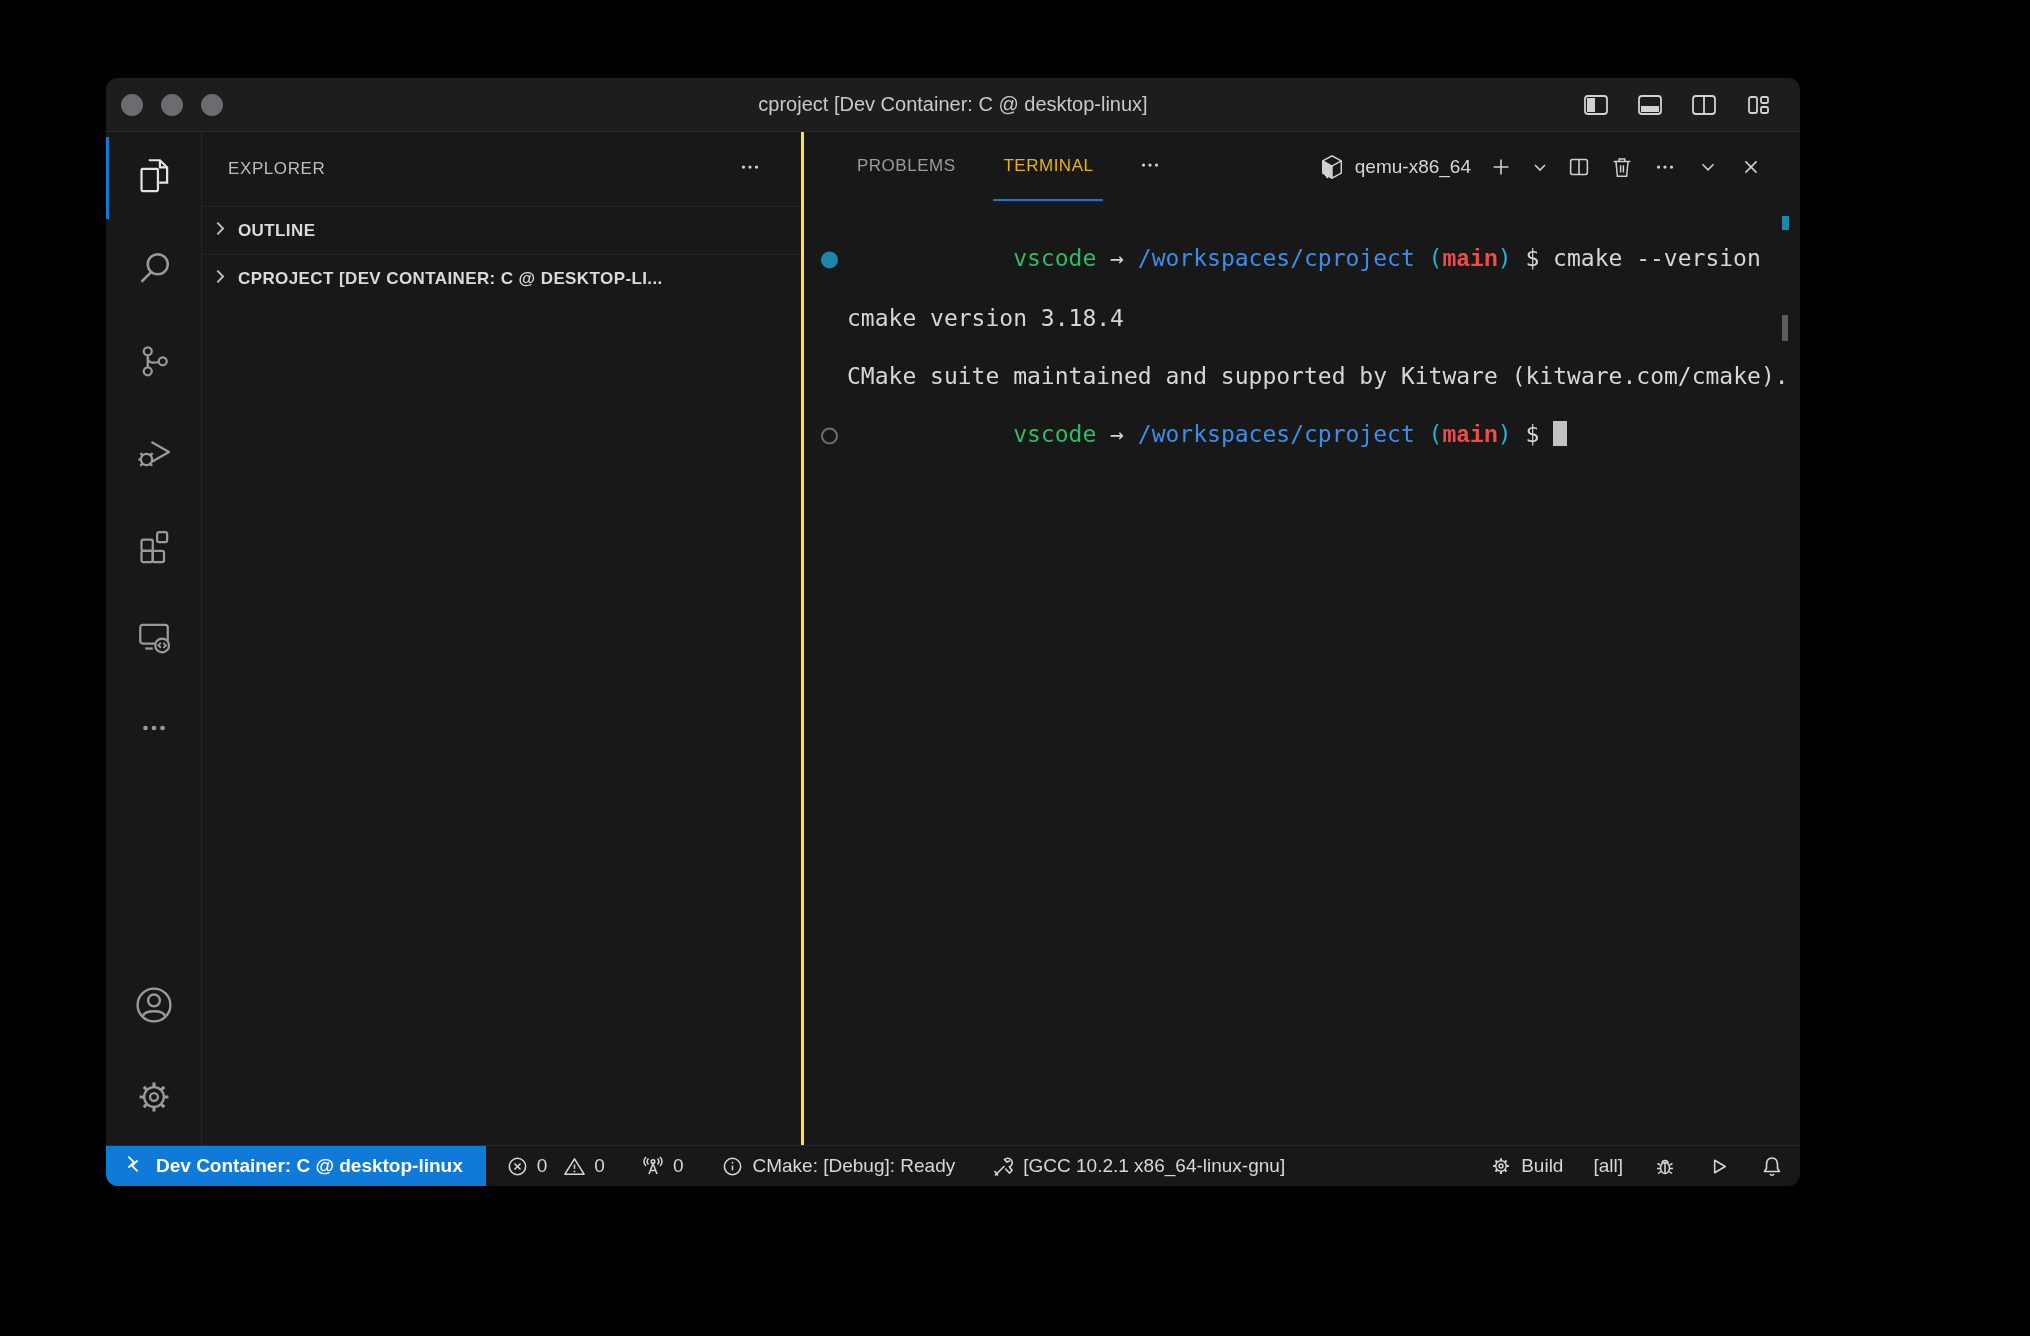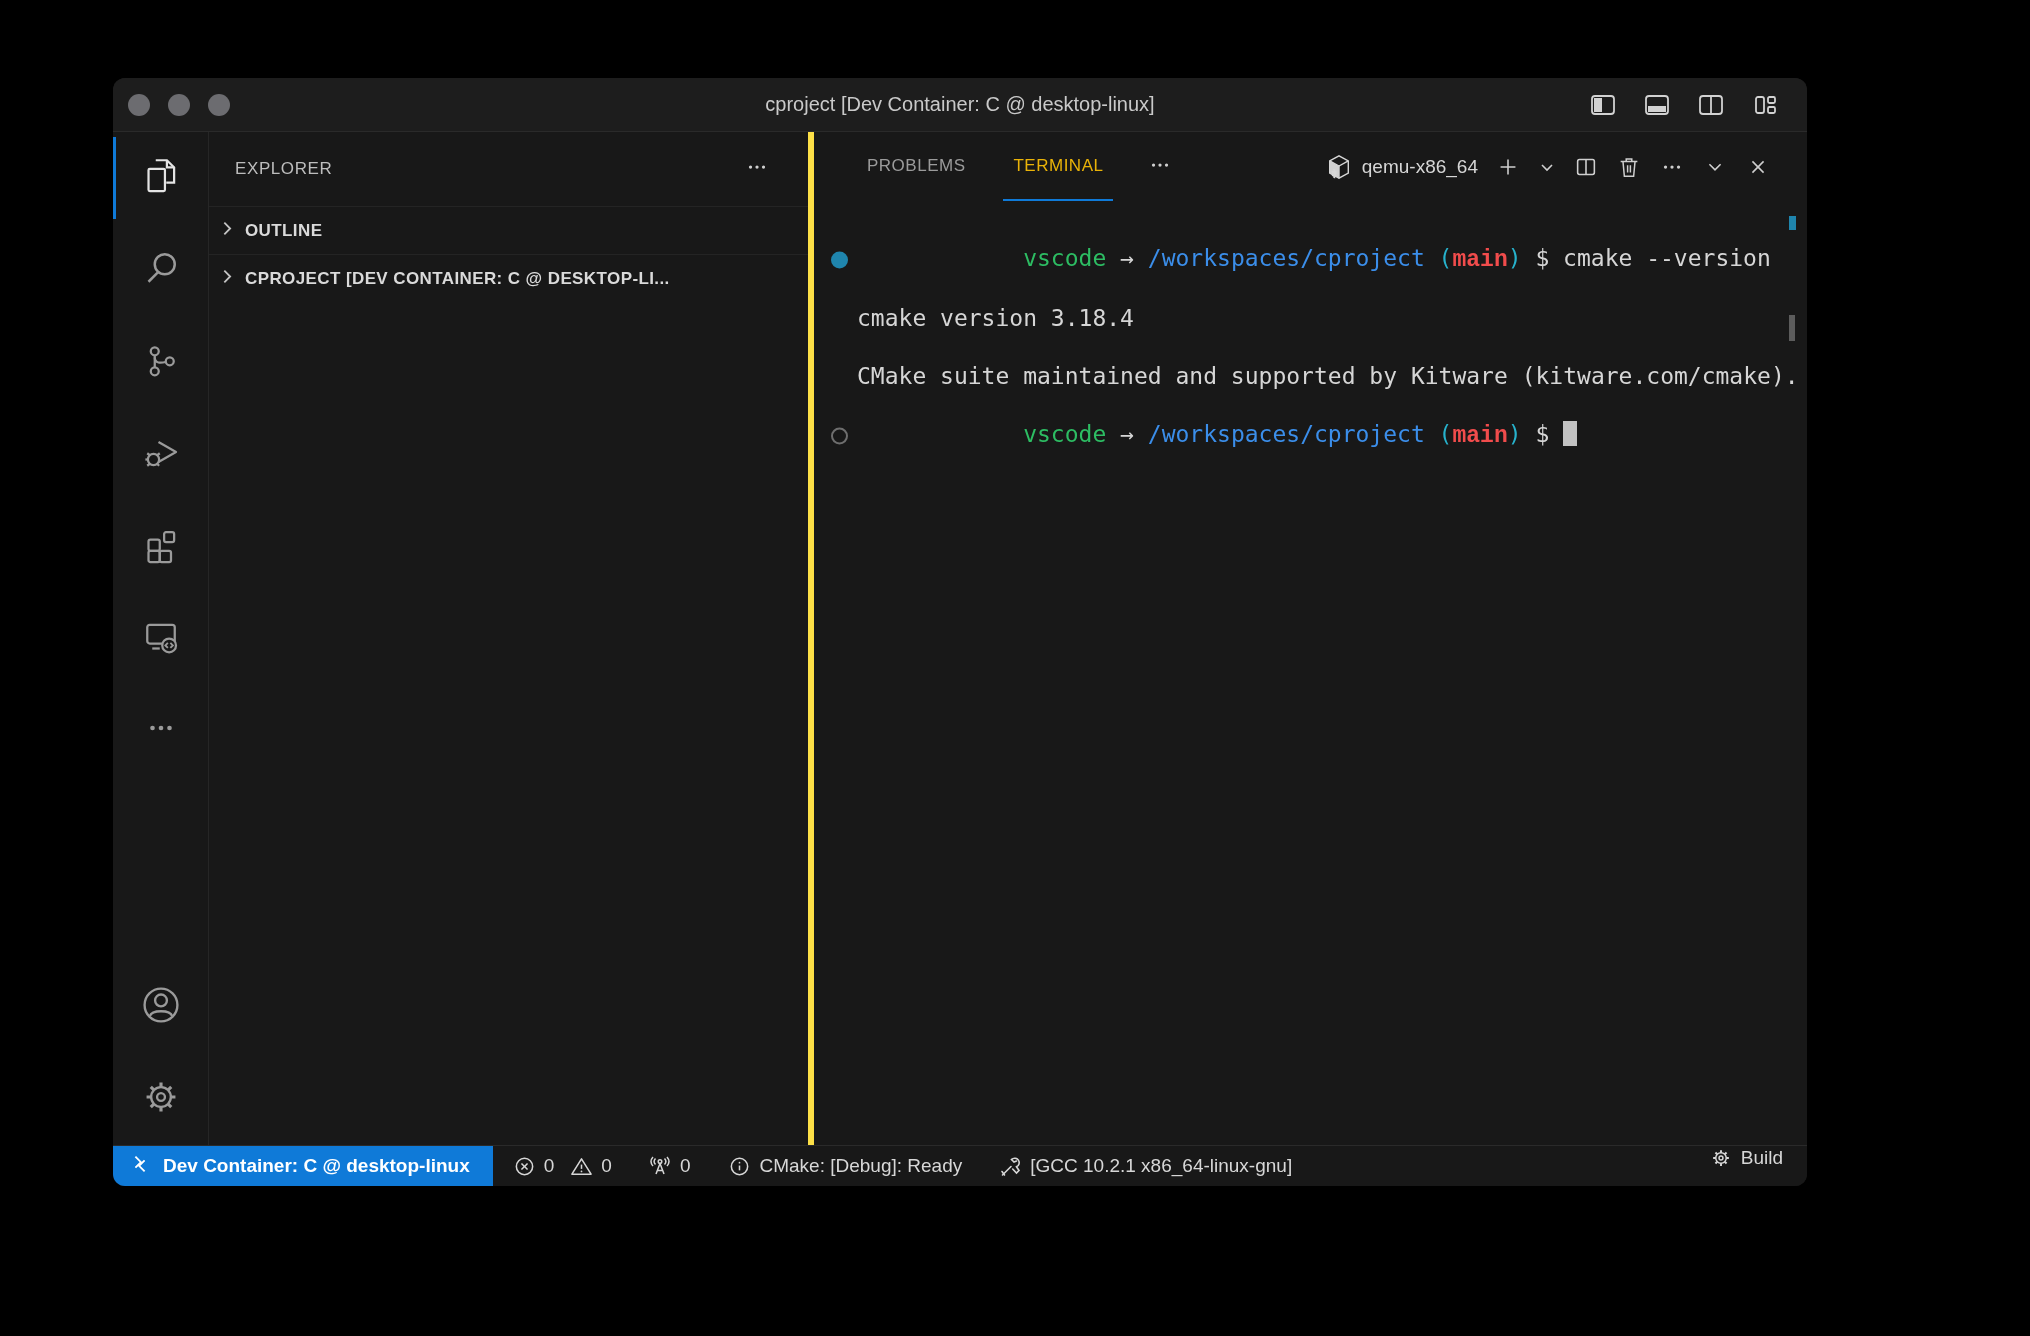--- a/index.html
+++ b/index.html
@@ -1,18 +1,18 @@
 <!DOCTYPE html>
 <html><head>
 <meta charset="utf-8">
 <style>
   html,body{margin:0;padding:0;background:#000;}
   .screen{position:relative;width:2030px;height:1336px;background:#000;overflow:hidden;
           font-family:"Liberation Sans",sans-serif;-webkit-font-smoothing:antialiased;}
-  .window{position:absolute;left:113px;top:78px;width:1694px;height:1108px;background:#181818;
+  .window{position:absolute;left:106px;top:78px;width:1694px;height:1108px;background:#181818;
           border-radius:12px;overflow:hidden;display:flex;flex-direction:column;}
 
   
   .titlebar{flex:0 0 53px;background:#1d1d1d;border-bottom:1px solid #2a2a2a;display:flex;
             align-items:center;position:relative;}
   .lights{display:flex;gap:18px;padding-left:15px;z-index:2;}
   .light{width:22px;height:22px;border-radius:50%;background:#6c6c70;}
   .win-title{position:absolute;left:0;right:0;text-align:center;color:#c9c9c9;font-size:20px;}
   .tb-icons{margin-left:auto;display:flex;align-items:center;gap:26px;padding-right:28px;color:#d2d2d2;z-index:2;}
   .tb-icons svg{display:block;}
@@ -21,21 +21,21 @@
   .main{flex:1;display:flex;min-height:0;}
 
   
   .activitybar{flex:0 0 95px;border-right:1px solid #262626;display:flex;flex-direction:column;}
   .ab-item{height:92px;display:flex;align-items:center;justify-content:center;color:#9a9a9a;position:relative;cursor:pointer;}
   .ab-item.active{color:#e4e4e4;}
   .ab-item.active::before{content:"";position:absolute;left:0;top:5px;bottom:5px;width:3px;background:#0f7ad8;}
   .ab-bottom{margin-top:auto;}
 
   
-  .sidebar{flex:0 0 599px;border-right:6px solid #fde047;display:flex;flex-direction:column;background:#181818;}
+  .sidebar{flex:0 0 599px;border-right:3px solid #fde047;display:flex;flex-direction:column;background:#181818;}
   .sb-header{flex:0 0 74px;display:flex;align-items:center;padding:0 38px 0 26px;color:#bdbdbd;
              font-size:17px;letter-spacing:.6px;}
   .sb-more{margin-left:auto;color:#d0d0d0;}
   .sb-section{flex:0 0 47px;display:flex;align-items:center;gap:8px;padding-left:9px;color:#dadada;
               font-weight:bold;font-size:17px;letter-spacing:.4px;border-top:1px solid #242424;cursor:pointer;
               white-space:nowrap;overflow:hidden;}
   .sb-section .chev{color:#c4c4c4;flex:0 0 auto;}
   .sb-fill{flex:1;}
 
   
@@ -66,21 +66,21 @@
   .scroll-gray{position:absolute;right:12px;top:114px;width:6px;height:26px;background:#5c5c5c;cursor:pointer;}
 
   
   .statusbar{flex:0 0 40px;display:flex;align-items:stretch;background:#181818;border-top:1px solid #2a2a2a;
              font-size:19px;color:#d7d7d7;overflow:hidden;}
   .remote-badge{background:#0f7ad8;color:#fff;display:flex;align-items:center;gap:11px;
                 padding:0 23px 0 15px;font-weight:bold;cursor:pointer;}
   .sb-item{display:flex;align-items:center;gap:8px;cursor:pointer;white-space:nowrap;}
   .sb-item svg{display:block;}
   .gap20{margin-left:20px;} .gap36{margin-left:36px;} .gap38{margin-left:38px;}
-  .sb-right{margin-left:auto;display:flex;align-items:center;gap:30px;padding-right:24px;flex-direction:column;}
+  .sb-right{margin-left:auto;display:flex;align-items:center;gap:30px;padding-right:16px;}
 </style>
 </head>
 <body>
 
 <div class="screen">
   <div class="window">
 
     <div class="titlebar">
       <div class="lights">
         <div class="light"></div>

